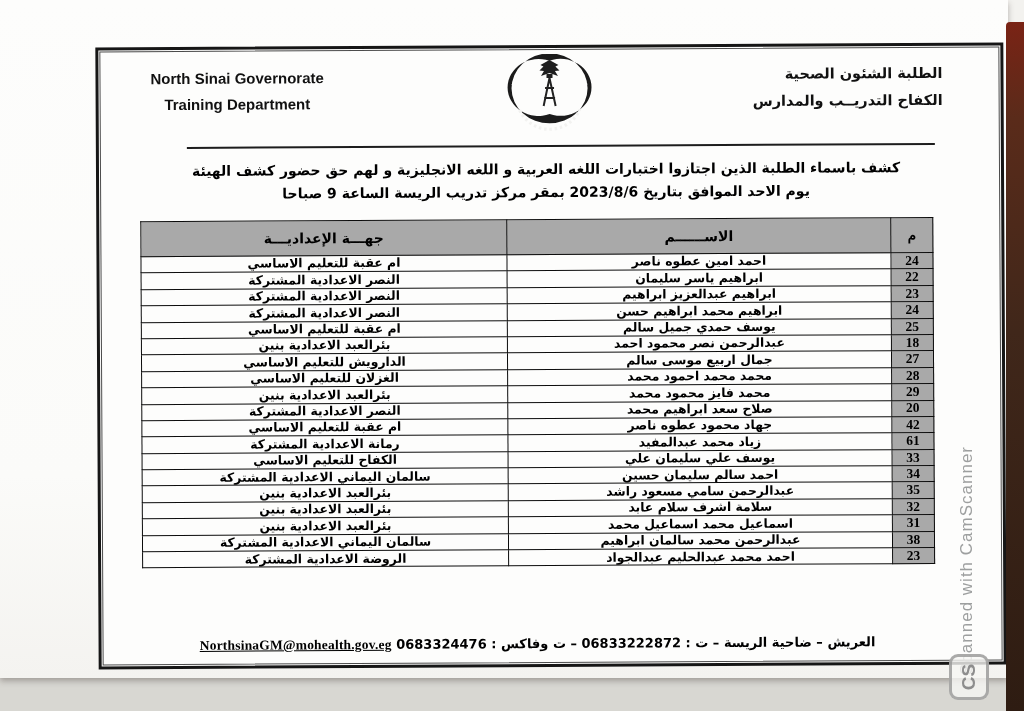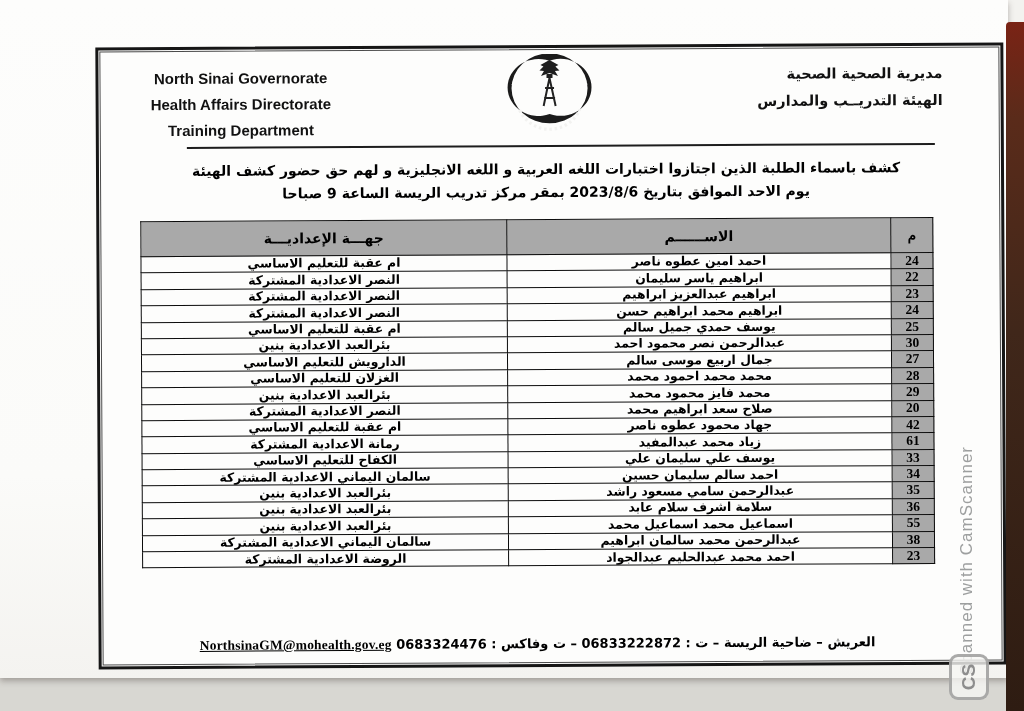--- a/index.html
+++ b/index.html
@@ -71,41 +71,40 @@
 
 <div class="scene">
   <div class="backdrop"></div>
   <div class="bottom-strip"></div>
   <div class="paper"></div>
 
   <div class="frame">
 
     <div class="hdr-en">
       <div>North Sinai Governorate</div>
-      <div>Health Affairs Directorate</div>
       <div>Training Department</div>
     </div>
 
     <svg class="logo" viewBox="0 0 92 86">
 
       <path d="M46 8 A38 38 0 1 0 46 84 A38 38 0 1 0 46 8 Z
                M46 16 A31 31 0 1 1 46 74 A31 31 0 1 1 46 16 Z" fill="#1b1b1b" fill-rule="evenodd" transform="translate(0,-8) scale(1,0.92)"></path>
       <path d="M8 30 A40 40 0 0 0 84 30 L74 26 A31 31 0 0 1 18 26 Z" fill="#fdfdfc"></path>
 
       <path d="M46 6 l-9 5 l3 1.5 l-4 4 l4.5 .5 l-3 5 l8.5 -3 l8.5 3 l-3 -5 l4.5 -.5 l-4 -4 l3 -1.5 z" fill="#1f1f1f"></path>
       <rect x="43" y="20" width="6" height="4" fill="#1f1f1f"></rect>
 
       <path d="M46 24 L40 52 M46 24 L52 52 M41.5 34 H50.5 M40.5 44 H51.5" stroke="#222" stroke-width="2" fill="none"></path>
 
       <path d="M16 56 A33 33 0 0 0 76 56" stroke="#f2f2f0" stroke-width="3.2" stroke-dasharray="2.5 2.8" fill="none"></path>
     </svg>
 
     <div class="hdr-ar">
-      <div>مديرية الصحية الصحية</div>
-      <div>الهيئة التدريــب والمدارس</div>
+      <div>الطلبة الشئون الصحية</div>
+      <div>الكفاح التدريــب والمدارس</div>
     </div>
 
     <div class="hdr-rule"></div>
 
     <div class="title">
       <div>كشف باسماء الطلبة الذين اجتازوا اختبارات اللغه العربية و اللغه الانجليزية و لهم حق حضور كشف الهيئة</div>
       <div>يوم الاحد الموافق بتاريخ 2023/8/6 بمقر مركز تدريب الريسة الساعة 9 صباحا</div>
     </div>
 
     <div class="tbl-wrap">
@@ -137,21 +136,21 @@
               <td class="c-num">24</td>
               <td class="c-name">ابراهيم محمد ابراهيم حسن</td>
               <td class="c-school">النصر الاعدادية المشتركة</td>
             </tr>
             <tr>
               <td class="c-num">25</td>
               <td class="c-name">يوسف حمدي جميل سالم</td>
               <td class="c-school">ام عقبة للتعليم الاساسي</td>
             </tr>
             <tr>
-              <td class="c-num">30</td>
+              <td class="c-num">18</td>
               <td class="c-name">عبدالرحمن نصر محمود احمد</td>
               <td class="c-school">بئرالعبد الاعدادية بنين</td>
             </tr>
             <tr>
               <td class="c-num">27</td>
               <td class="c-name">جمال اربيع موسى سالم</td>
               <td class="c-school">الدارويش للتعليم الاساسي</td>
             </tr>
             <tr>
               <td class="c-num">28</td>
@@ -187,26 +186,26 @@
               <td class="c-num">34</td>
               <td class="c-name">احمد سالم سليمان حسين</td>
               <td class="c-school">سالمان اليماني الاعدادية المشتركة</td>
             </tr>
             <tr>
               <td class="c-num">35</td>
               <td class="c-name">عبدالرحمن سامي مسعود راشد</td>
               <td class="c-school">بئرالعبد الاعدادية بنين</td>
             </tr>
             <tr>
-              <td class="c-num">36</td>
+              <td class="c-num">32</td>
               <td class="c-name">سلامة اشرف سلام عابد</td>
               <td class="c-school">بئرالعبد الاعدادية بنين</td>
             </tr>
             <tr>
-              <td class="c-num">55</td>
+              <td class="c-num">31</td>
               <td class="c-name">اسماعيل محمد اسماعيل محمد</td>
               <td class="c-school">بئرالعبد الاعدادية بنين</td>
             </tr>
             <tr>
               <td class="c-num">38</td>
               <td class="c-name">عبدالرحمن محمد سالمان ابراهيم</td>
               <td class="c-school">سالمان اليماني الاعدادية المشتركة</td>
             </tr>
             <tr>
               <td class="c-num">23</td>

